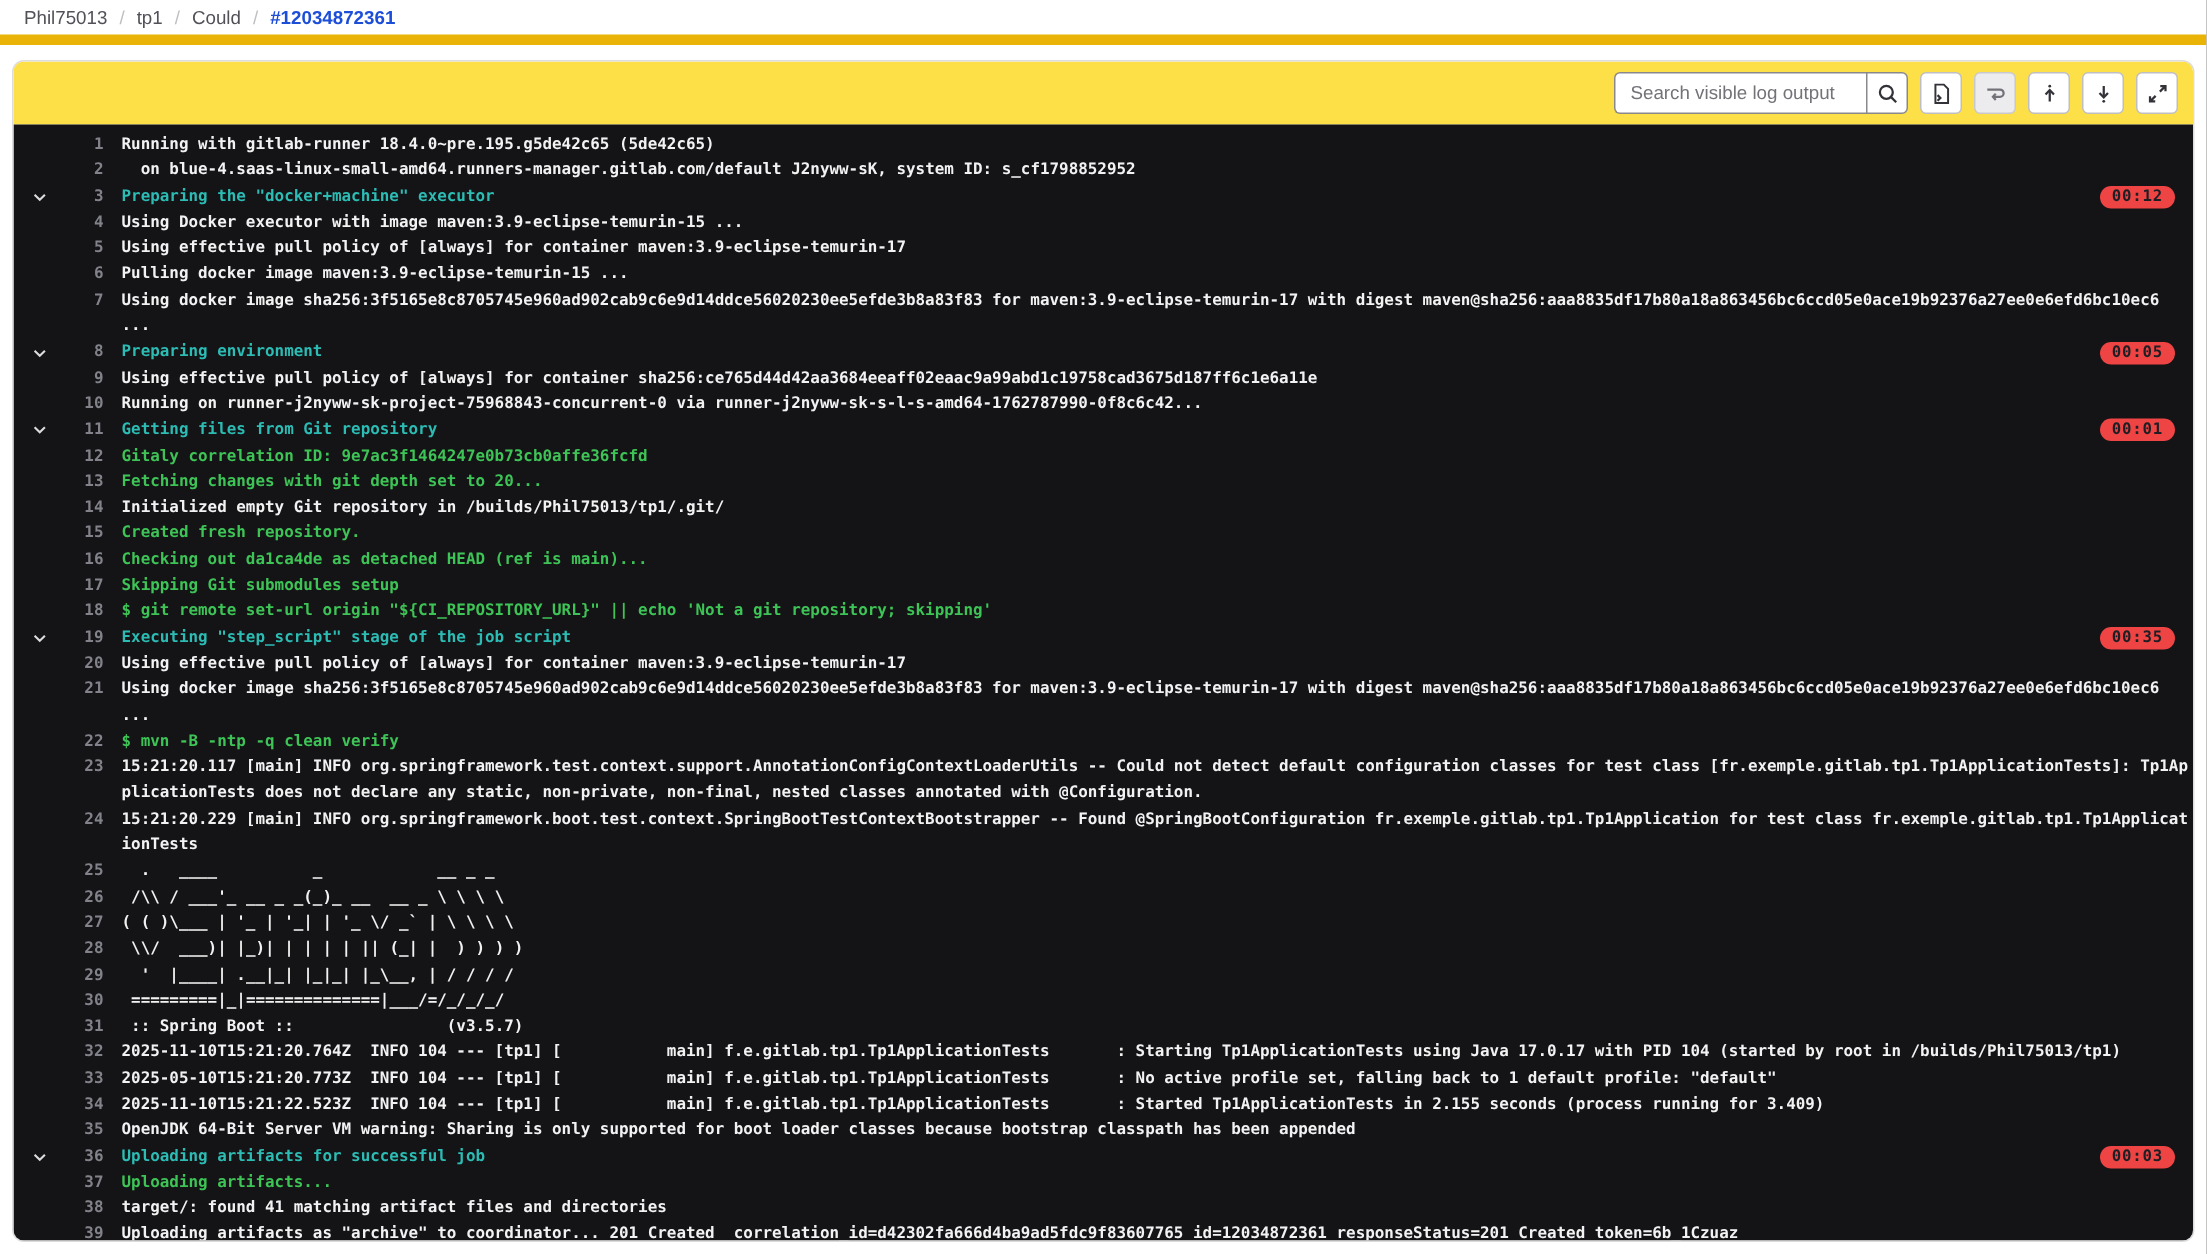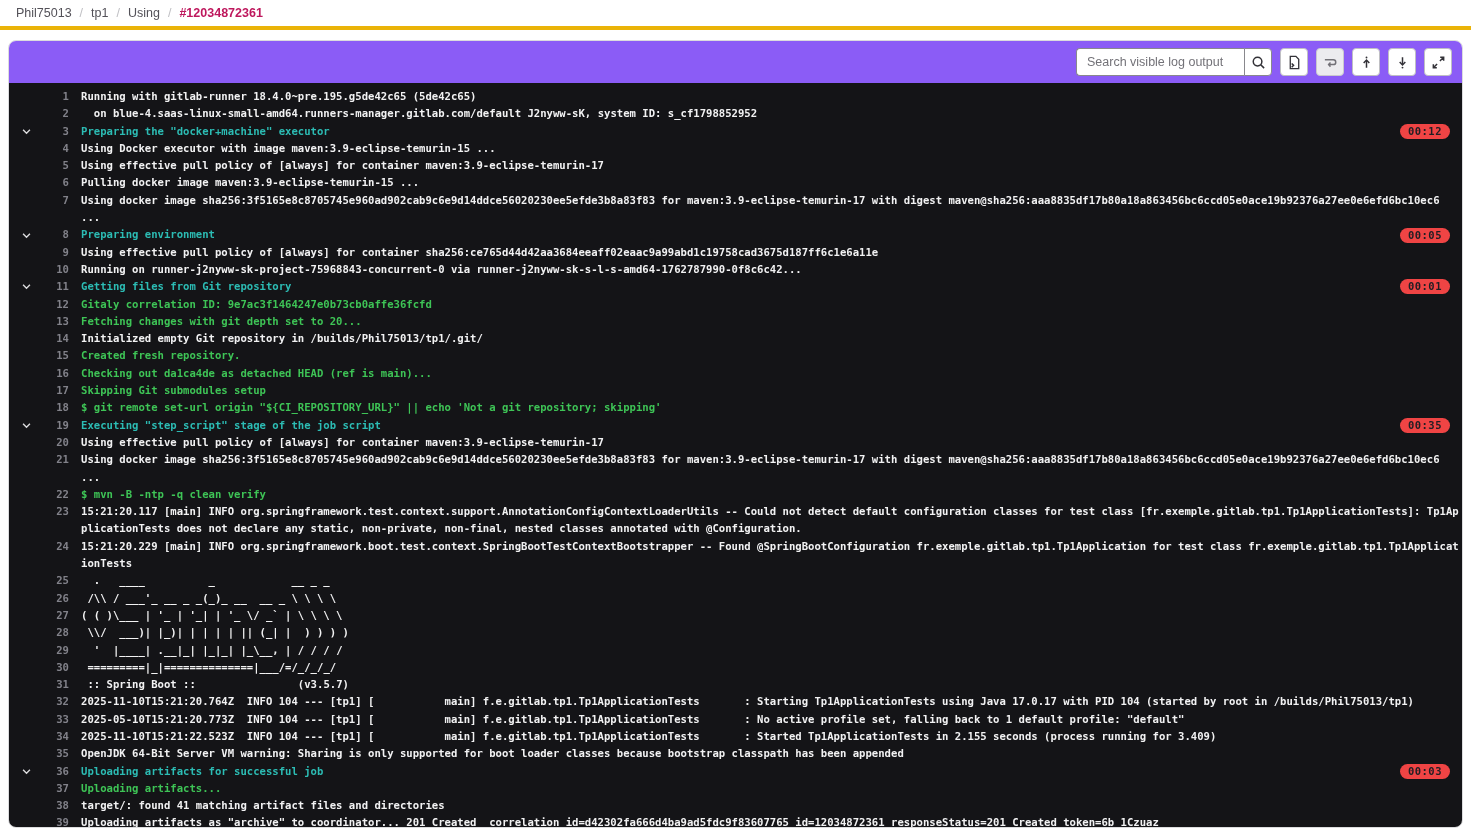--- a/index.html
+++ b/index.html
@@ -1,28 +1,28 @@
 <!DOCTYPE html>
 <html><head>
 <meta charset="utf-8">
 <style>
   * { box-sizing: border-box; margin: 0; padding: 0; }
   html,body { width: 1471px; height: 836px; background: #fff; font-family: "Liberation Sans", sans-serif; overflow: hidden; }
 
   
-  .page-header { height: 30px; display: flex; align-items: center; padding: 0 16px; border-bottom: 4px solid #eab308; }
+  .page-header { height: 30px; display: flex; align-items: center; padding: 0 16px; border-bottom: 7px solid #eab308; }
   .crumbs { display: flex; align-items: center; gap: 8px; font-size: 12.5px; color: #535158; }
   .crumbs a { color: #535158; text-decoration: none; cursor: pointer; }
   .crumb-sep { color: #bfbfc3; }
-  .crumb-current { color: #be185d; font-weight: 700; }
+  .crumb-current { color: #1d4ed8; font-weight: 700; }
 
   
   .card { margin: 10px 8px 8px 8px; height: 788px; border: 1px solid #dcdcde; border-radius: 8px; display: flex; flex-direction: column; overflow: hidden; background: #fff; }
 
-  .toolbar { height: 42px; flex: 0 0 42px; display: flex; align-items: center; justify-content: flex-end; gap: 8px; padding: 0 10px; background: #8b5cf6; }
+  .toolbar { height: 42px; flex: 0 0 42px; display: flex; align-items: center; justify-content: flex-end; gap: 8px; padding: 0 10px; background: #fde047; }
   .search-group { display: flex; height: 28px; }
   .search-group input { width: 168px; height: 28px; border: 1px solid #89888d; border-right: none; border-radius: 4px 0 0 4px; padding: 0 10px; font-size: 12.5px; color: #333; outline: none; font-family: "Liberation Sans", sans-serif; }
   .search-group input::placeholder { color: #737278; }
   .btn { height: 28px; min-width: 28px; display: inline-flex; align-items: center; justify-content: center; background: #fff; border: 1px solid #bfbfc3; border-radius: 4px; cursor: pointer; padding: 0 5px; }
   .btn svg { display: block; }
   .btn.search-btn { border: 1px solid #89888d; border-radius: 0 4px 4px 0; }
   .btn.toggled { background: #ececef; border-color: #c9c9cd; }
 
   
   .log { flex: 1; background: #141417; padding: 5px 0 0 4px; overflow: hidden;
@@ -38,21 +38,21 @@
 </style>
 </head>
 <body>
 
 <div class="page-header">
   <div class="crumbs">
     <a>Phil75013</a>
     <span class="crumb-sep">/</span>
     <a>tp1</a>
     <span class="crumb-sep">/</span>
-    <a>Using</a>
+    <a>Could</a>
     <span class="crumb-sep">/</span>
     <span class="crumb-current">#12034872361</span>
   </div>
 </div>
 
 <div class="card">
 
   <div class="toolbar">
     <div class="search-group">
       <input type="text" placeholder="Search visible log output" style="">

